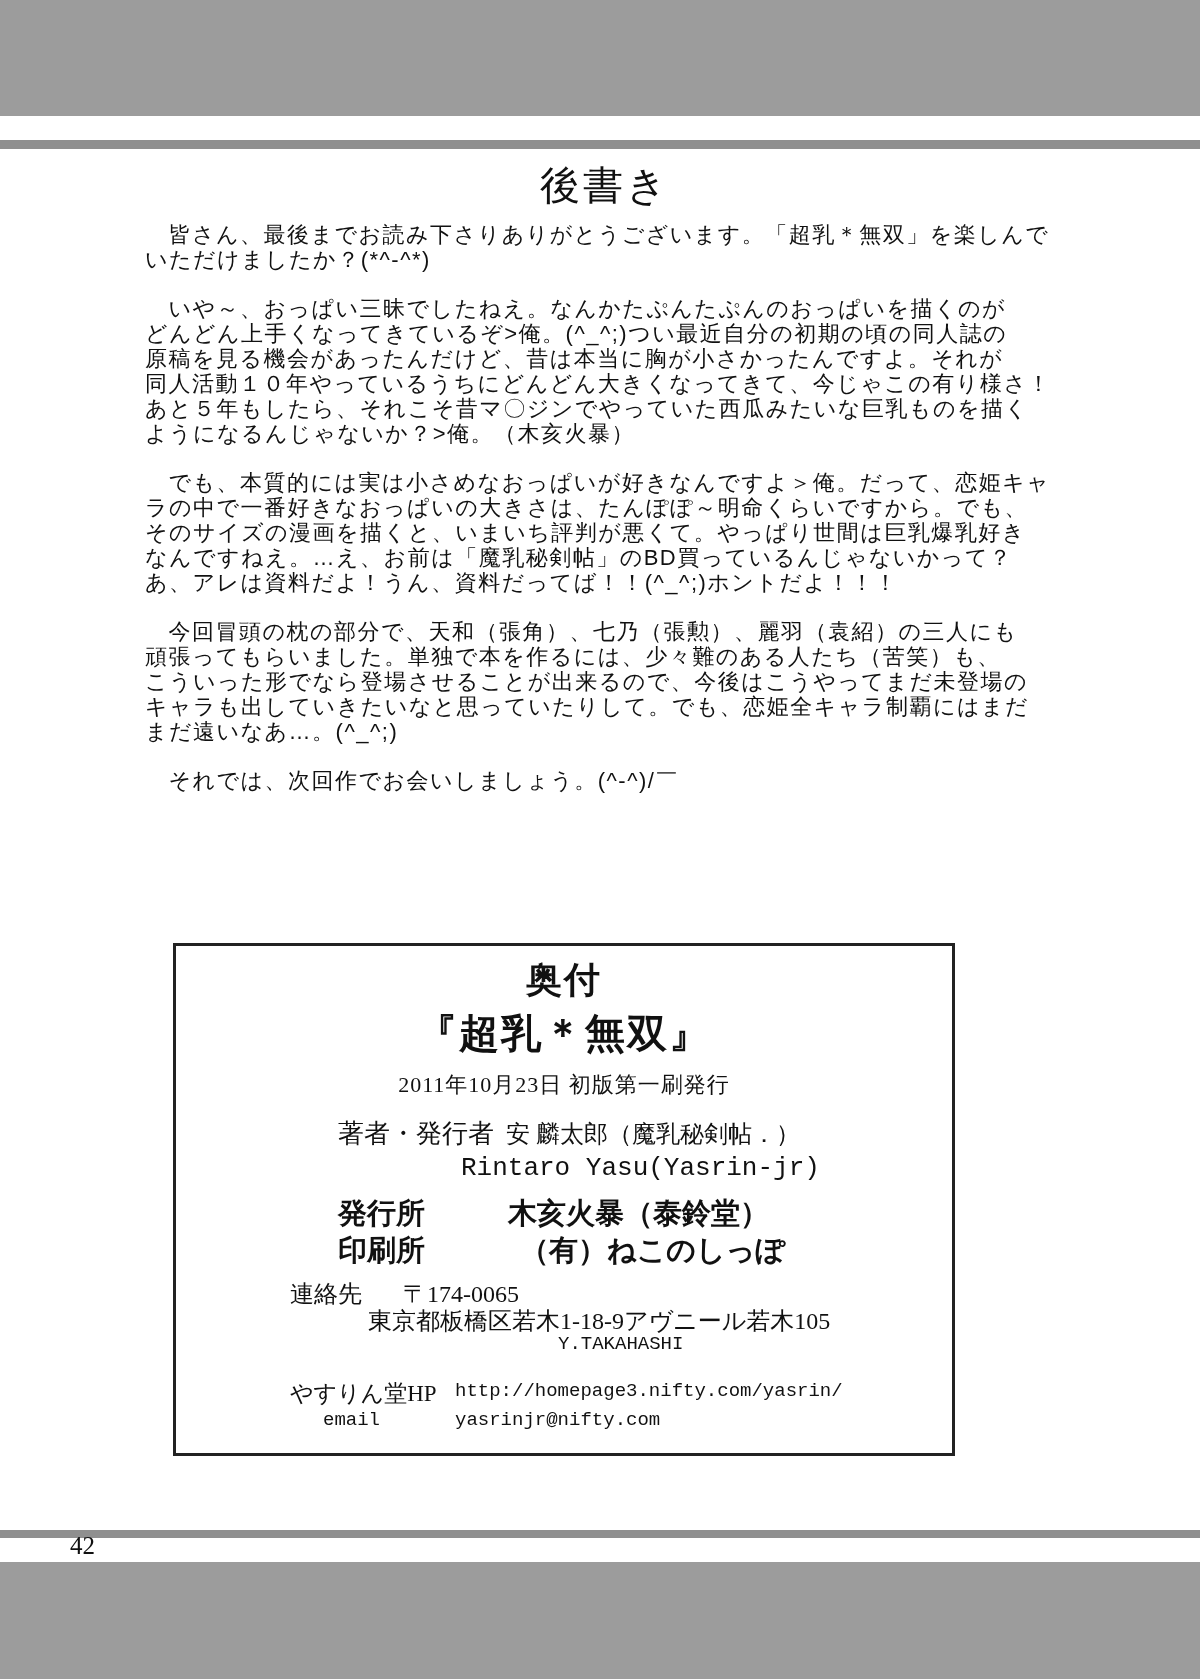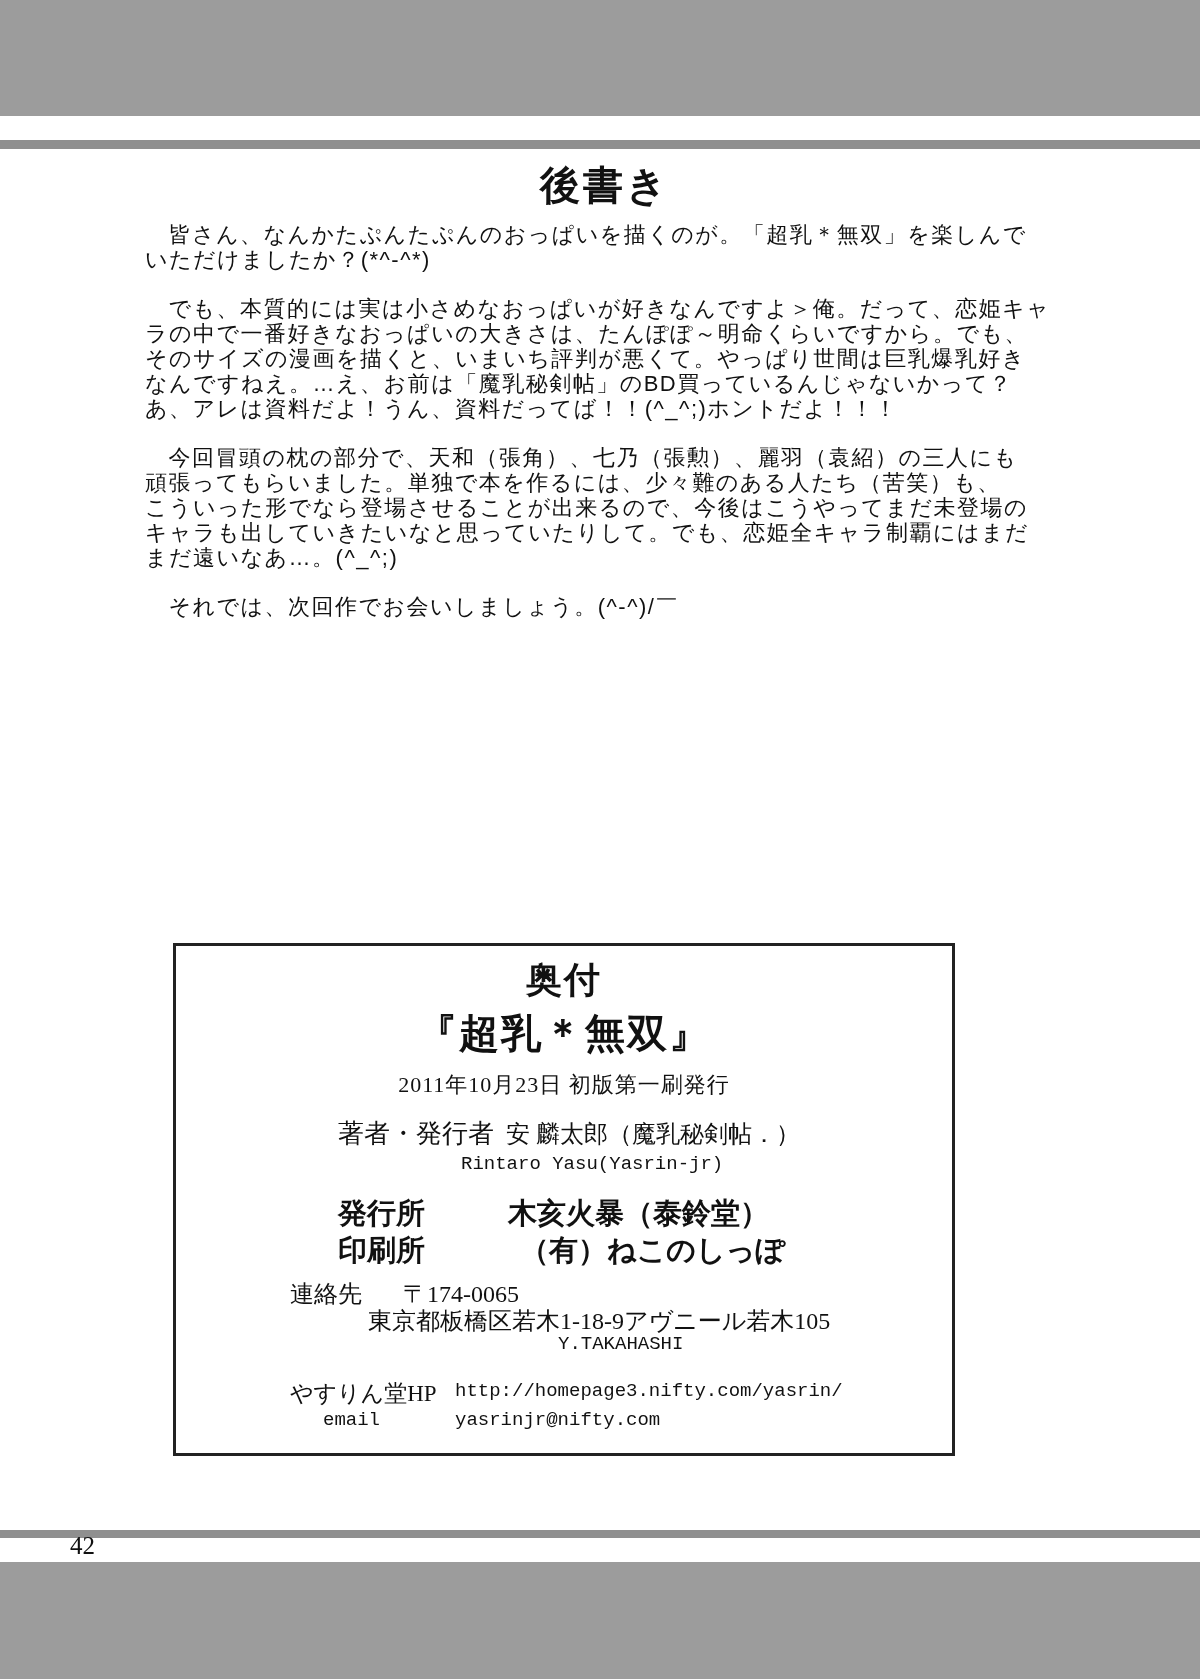--- a/index.html
+++ b/index.html
@@ -13,21 +13,21 @@
   .rule-top{position:absolute;left:0;top:140px;width:1200px;height:9px;background:var(--gray-rule,#8f8f8f);}
   .rule-bottom{position:absolute;left:0;top:1530px;width:1200px;height:8px;background:var(--gray-rule,#8f8f8f);}
   .bar-bottom{position:absolute;left:0;top:1562px;width:1200px;height:117px;background:var(--gray-bar,#9c9c9c);}
   .pagenum{
     position:absolute;left:70px;top:1533px;
     font-family:"Liberation Serif",serif;font-size:25px;line-height:26px;color:#111;
   }
   
   .afterword{position:absolute;left:145px;top:162px;width:920px;}
   .aw-title{
-    margin:0;text-align:center;font-weight:bold;
+    margin:0;text-align:center;font-weight:normal;
     font-size:40px;line-height:46px;letter-spacing:3px;
   }
   .aw-p{
     margin:0 0 24px 0;white-space:pre-line;
     font-size:22px;line-height:25px;letter-spacing:1.5px;
   }
   .aw-p:first-of-type{margin-top:14px;}
   
   .colophon{
     position:absolute;left:173px;top:943px;width:782px;height:513px;
@@ -35,21 +35,21 @@
   }
   .c-item{position:absolute;white-space:pre;}
   .c-center{left:0;right:0;text-align:center;}
   .c-heading{top:10px;font-size:36px;font-weight:bold;font-family:"Liberation Sans",sans-serif;letter-spacing:2px;}
   .c-title{top:60px;font-size:40px;font-weight:bold;font-family:Liberation Sans, sans-serif;letter-spacing:2px;}
   .c-date{top:124px;font-size:22px;font-family:"Liberation Serif",serif;letter-spacing:1px;}
   .serif{font-family:"Liberation Serif",serif;}
   .mono{font-family:"Liberation Mono",monospace;}
   .c-author-label{left:162px;top:170px;font-size:26px;}
   .c-author{left:330px;top:172px;font-size:24px;}
-  .c-romaji{left:285px;top:207px;font-size:19px;}
+  .c-romaji{left:285px;top:207px;font-size:26px;}
   .c-publisher-label{left:162px;top:248px;font-size:29px;font-weight:bold;}
   .c-publisher{left:332px;top:248px;font-size:29px;font-weight:bold;}
   .c-printer-label{left:162px;top:285px;font-size:29px;font-weight:bold;}
   .c-printer{left:344px;top:285px;font-size:29px;font-weight:bold;}
   .c-contact-label{left:114px;top:332px;font-size:24px;}
   .c-postal{left:227px;top:332px;font-size:24px;}
   .c-address{left:192px;top:359px;font-size:24px;}
   .c-contact-name{left:382px;top:387px;font-size:19px;}
   .c-hp-label{left:114px;top:432px;font-size:23px;}
   .c-url{left:279px;top:434px;font-size:19px;}
@@ -59,22 +59,28 @@
 </head>
 <body>
 
 <div class="page">
 
   <div class="bar-top"></div>
   <div class="rule-top"></div>
 
   <div class="afterword">
     <h1 class="aw-title">後書き</h1>
-    <p class="aw-p">　皆さん、なんかたぷんたぷんのおっぱいを描くのが。「超乳＊無双」を楽しんで
+    <p class="aw-p">　皆さん、最後までお読み下さりありがとうございます。「超乳＊無双」を楽しんで
 いただけましたか？(*^-^*)</p>
+    <p class="aw-p">　いや～、おっぱい三昧でしたねえ。なんかたぷんたぷんのおっぱいを描くのが
+どんどん上手くなってきているぞ&gt;俺。(^_^;)つい最近自分の初期の頃の同人誌の
+原稿を見る機会があったんだけど、昔は本当に胸が小さかったんですよ。それが
+同人活動１０年やっているうちにどんどん大きくなってきて、今じゃこの有り様さ！
+あと５年もしたら、それこそ昔マ〇ジンでやっていた西瓜みたいな巨乳ものを描く
+ようになるんじゃないか？&gt;俺。（木亥火暴）</p>
     <p class="aw-p">　でも、本質的には実は小さめなおっぱいが好きなんですよ＞俺。だって、恋姫キャ
 ラの中で一番好きなおっぱいの大きさは、たんぽぽ～明命くらいですから。でも、
 そのサイズの漫画を描くと、いまいち評判が悪くて。やっぱり世間は巨乳爆乳好き
 なんですねえ。…え、お前は「魔乳秘剣帖」のBD買っているんじゃないかって？
 あ、アレは資料だよ！うん、資料だってば！！(^_^;)ホントだよ！！！</p>
     <p class="aw-p">　今回冒頭の枕の部分で、天和（張角）、七乃（張勲）、麗羽（袁紹）の三人にも
 頑張ってもらいました。単独で本を作るには、少々難のある人たち（苦笑）も、
 こういった形でなら登場させることが出来るので、今後はこうやってまだ未登場の
 キャラも出していきたいなと思っていたりして。でも、恋姫全キャラ制覇にはまだ
 まだ遠いなあ…。(^_^;)</p>

